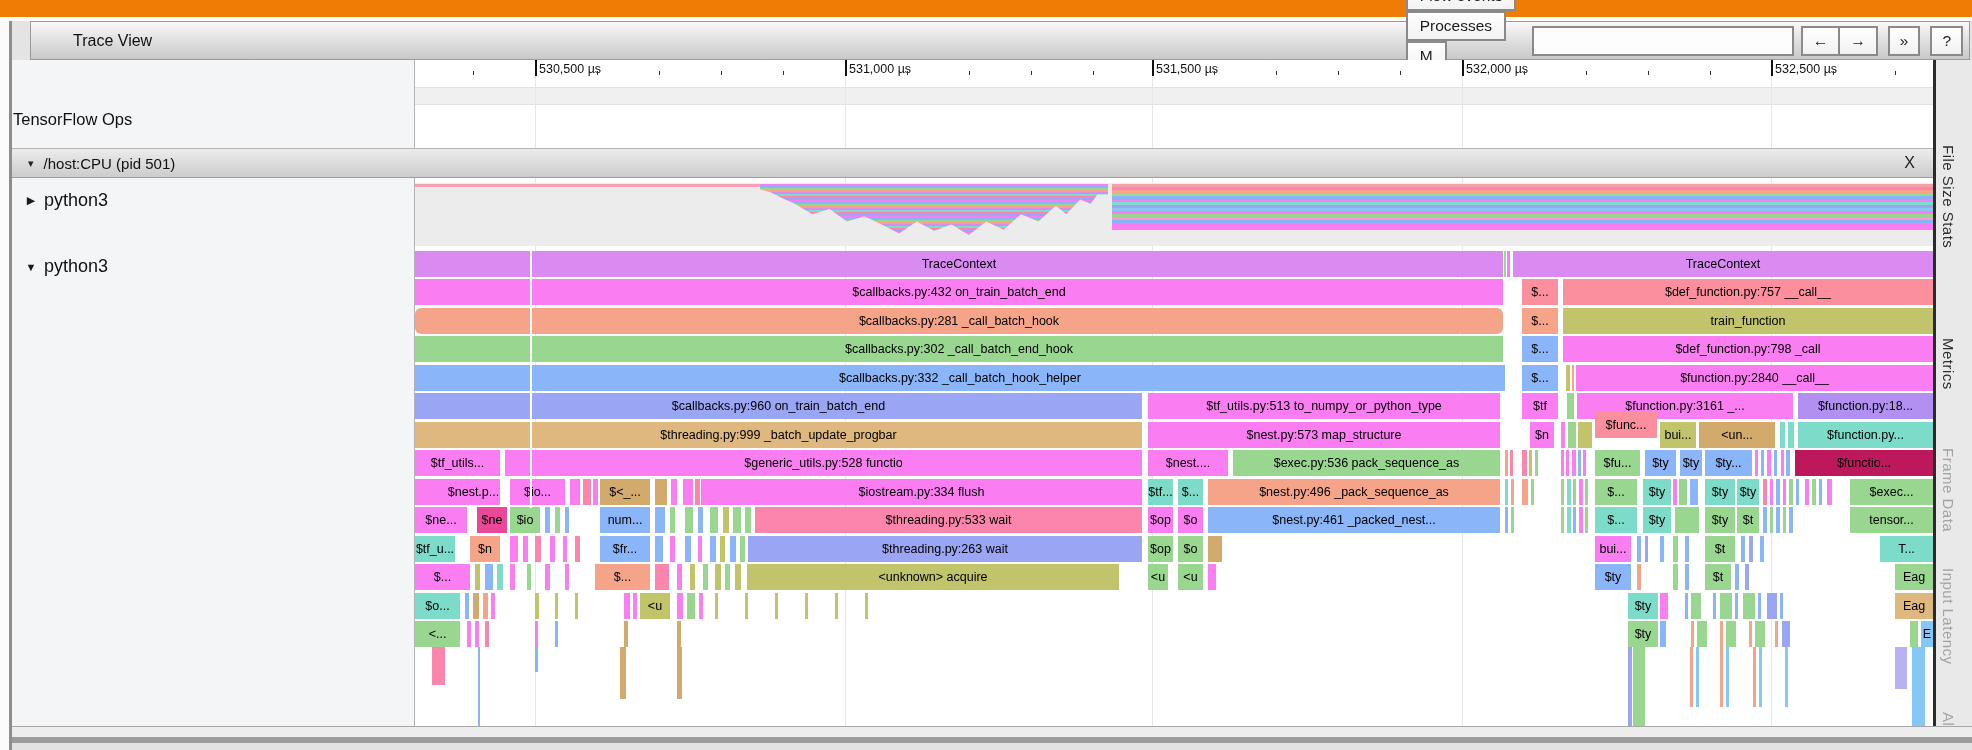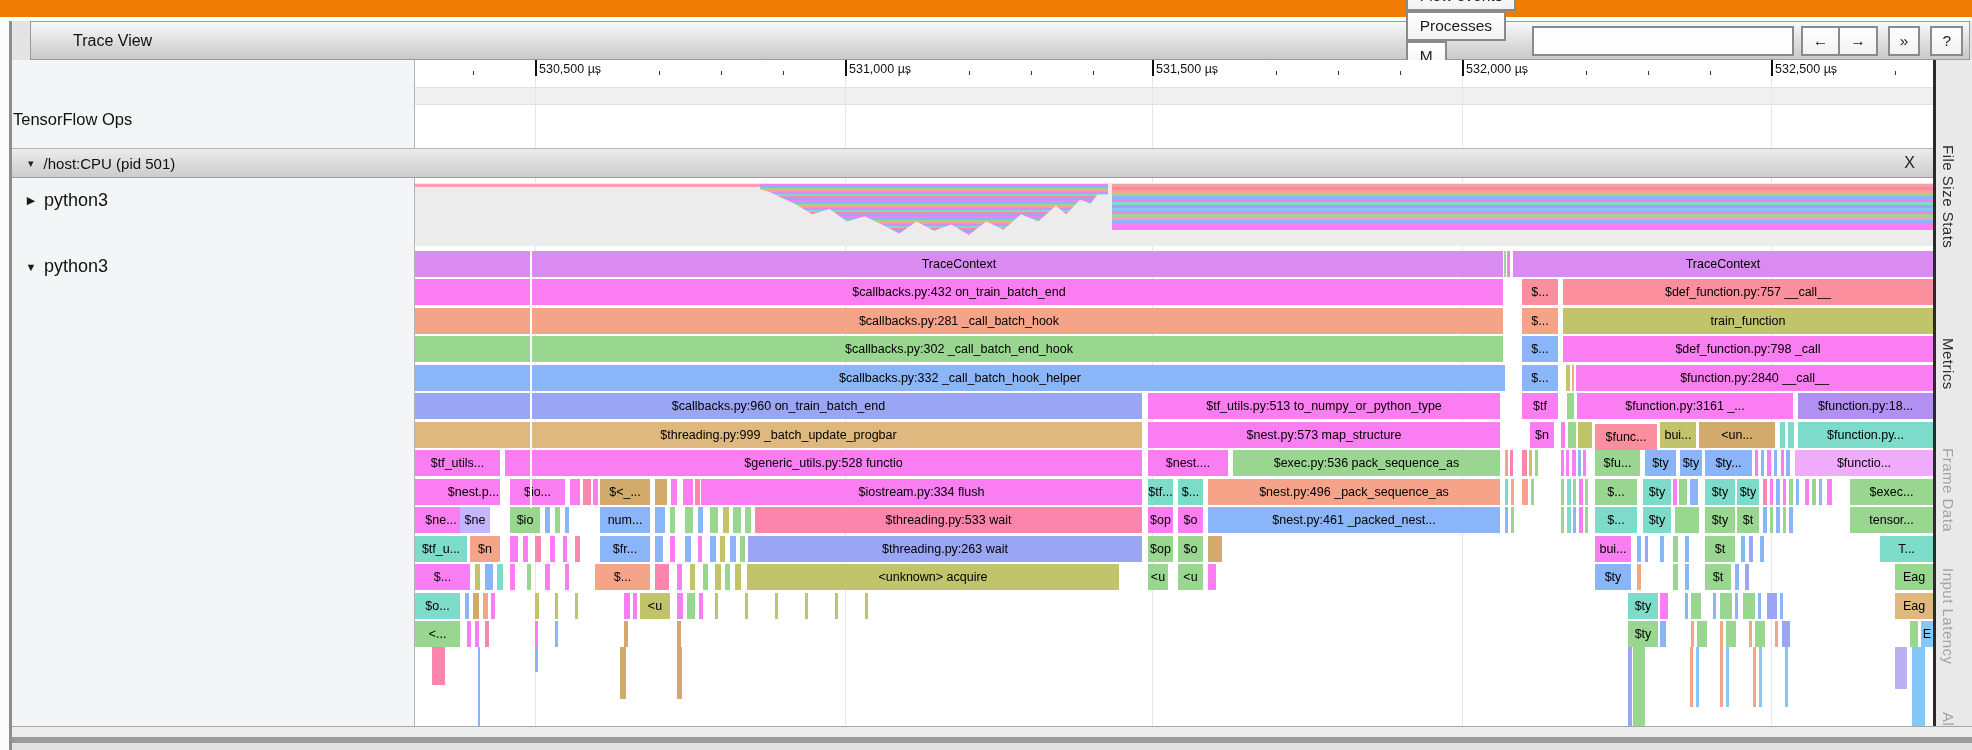--- a/index.html
+++ b/index.html
@@ -157,21 +157,21 @@
       <div class="thumb-stripes"></div>
     </div>
     <div id="flame">
         <div class="bar" style="left: 0px; top: 190.5px; width: 1088px; height: 26px; background: rgb(217, 139, 242);">TraceContext</div>
         <div class="bar" style="left: 1089px; top: 190.5px; width: 2px; height: 26px; background: rgb(153, 214, 143);"></div>
         <div class="bar" style="left: 1092px; top: 190.5px; width: 3px; height: 26px; background: rgb(251, 125, 242);"></div>
         <div class="bar" style="left: 1098px; top: 190.5px; width: 420px; height: 26px; background: rgb(217, 139, 242);">TraceContext</div>
         <div class="bar" style="left: 0px; top: 219px; width: 1088px; height: 26px; background: rgb(251, 125, 242);">$callbacks.py:432 on_train_batch_end</div>
         <div class="bar" style="left: 1107px; top: 219px; width: 36px; height: 26px; background: rgb(251, 143, 158);">$...</div>
         <div class="bar" style="left: 1148px; top: 219px; width: 370px; height: 26px; background: rgb(251, 143, 158);">$def_function.py:757 __call__</div>
-        <div class="bar" style="left: 0px; top: 247.5px; width: 1088px; height: 26px; background: rgb(245, 164, 137);">$callbacks.py:281 _call_batch_hook</div>
+        <div class="bar" style="left: 0px; top: 247.5px; width: 1088px; height: 26px; background: rgb(245, 164, 137); border-radius: 6px;">$callbacks.py:281 _call_batch_hook</div>
         <div class="bar" style="left: 1107px; top: 247.5px; width: 36px; height: 26px; background: rgb(245, 164, 137);">$...</div>
         <div class="bar" style="left: 1148px; top: 247.5px; width: 370px; height: 26px; background: rgb(194, 196, 108);">train_function</div>
         <div class="bar" style="left: 0px; top: 276px; width: 1088px; height: 26px; background: rgb(153, 214, 143);">$callbacks.py:302 _call_batch_end_hook</div>
         <div class="bar" style="left: 1107px; top: 276px; width: 36px; height: 26px; background: rgb(138, 181, 248);">$...</div>
         <div class="bar" style="left: 1148px; top: 276px; width: 370px; height: 26px; background: rgb(251, 125, 242);">$def_function.py:798 _call</div>
         <div class="bar" style="left: 0px; top: 304.5px; width: 1090px; height: 26px; background: rgb(138, 181, 248);">$callbacks.py:332 _call_batch_hook_helper</div>
         <div class="bar" style="left: 1107px; top: 304.5px; width: 36px; height: 26px; background: rgb(138, 181, 248);">$...</div>
         <div class="bar" style="left: 1151px; top: 304.5px; width: 4px; height: 26px; background: rgb(194, 196, 108);"></div>
         <div class="bar" style="left: 1157px; top: 304.5px; width: 2px; height: 26px; background: rgb(245, 164, 137);"></div>
         <div class="bar" style="left: 1161px; top: 304.5px; width: 357px; height: 26px; background: rgb(251, 125, 242);">$function.py:2840 __call__</div>
@@ -180,21 +180,21 @@
         <div class="bar" style="left: 1107px; top: 333px; width: 36px; height: 26px; background: rgb(251, 125, 242);">$tf</div>
         <div class="bar" style="left: 1152px; top: 333px; width: 7px; height: 26px; background: rgb(153, 214, 143);"></div>
         <div class="bar" style="left: 1162px; top: 333px; width: 216px; height: 26px; background: rgb(251, 125, 242);">$function.py:3161 _...</div>
         <div class="bar" style="left: 1383px; top: 333px; width: 135px; height: 26px; background: rgb(177, 144, 242);">$function.py:18...</div>
         <div class="bar" style="left: 0px; top: 361.5px; width: 727px; height: 26px; background: rgb(222, 184, 126);">$threading.py:999 _batch_update_progbar</div>
         <div class="bar" style="left: 733px; top: 361.5px; width: 352px; height: 26px; background: rgb(251, 125, 242);">$nest.py:573 map_structure</div>
         <div class="bar" style="left: 1115px; top: 361.5px; width: 24px; height: 26px; background: rgb(251, 125, 242);">$n</div>
         <div class="bar" style="left: 1146px; top: 361.5px; width: 4px; height: 26px; background: rgb(251, 125, 242);"></div>
         <div class="bar" style="left: 1153px; top: 361.5px; width: 8px; height: 26px; background: rgb(153, 214, 143);"></div>
         <div class="bar" style="left: 1163px; top: 361.5px; width: 14px; height: 26px; background: rgb(194, 196, 108);"></div>
-        <div class="bar" style="left: 1180px; top: 364px; width: 62px; height: 26px; background: rgb(251, 143, 158);">$func...</div>
+        <div class="bar" style="left: 1180px; top: 352px; width: 62px; height: 26px; background: rgb(251, 143, 158);">$func...</div>
         <div class="bar" style="left: 1245px; top: 361.5px; width: 36px; height: 26px; background: rgb(194, 196, 108);">bui...</div>
         <div class="bar" style="left: 1284px; top: 361.5px; width: 76px; height: 26px; background: rgb(210, 171, 108);">&lt;un...</div>
         <div class="bar" style="left: 1365px; top: 361.5px; width: 5px; height: 26px; background: rgb(124, 220, 201);"></div>
         <div class="bar" style="left: 1373px; top: 361.5px; width: 6px; height: 26px; background: rgb(124, 220, 201);"></div>
         <div class="bar" style="left: 1383px; top: 361.5px; width: 135px; height: 26px; background: rgb(124, 220, 201);">$function.py...</div>
         <div class="bar" style="left: 0px; top: 390px; width: 85px; height: 26px; background: rgb(251, 125, 242);">$tf_utils...</div>
         <div class="bar" style="left: 90px; top: 390px; width: 637px; height: 26px; background: rgb(251, 125, 242);">$generic_utils.py:528 functio</div>
         <div class="bar" style="left: 733px; top: 390px; width: 80px; height: 26px; background: rgb(251, 125, 242);">$nest....</div>
         <div class="bar" style="left: 818px; top: 390px; width: 267px; height: 26px; background: rgb(153, 214, 143);">$exec.py:536 pack_sequence_as</div>
         <div class="bar" style="left: 1090px; top: 390px; width: 3px; height: 26px; background: rgb(245, 164, 137);"></div>
@@ -210,21 +210,21 @@
         <div class="bar" style="left: 1180px; top: 390px; width: 45px; height: 26px; background: rgb(153, 214, 143);">$fu...</div>
         <div class="bar" style="left: 1230px; top: 390px; width: 31px; height: 26px; background: rgb(138, 181, 248);">$ty</div>
         <div class="bar" style="left: 1265px; top: 390px; width: 22px; height: 26px; background: rgb(138, 181, 248);">$ty</div>
         <div class="bar" style="left: 1290px; top: 390px; width: 47px; height: 26px; background: rgb(138, 181, 248);">$ty...</div>
         <div class="bar" style="left: 1340px; top: 390px; width: 3px; height: 26px; background: rgb(251, 125, 242);"></div>
         <div class="bar" style="left: 1346px; top: 390px; width: 3px; height: 26px; background: rgb(138, 181, 248);"></div>
         <div class="bar" style="left: 1352px; top: 390px; width: 4px; height: 26px; background: rgb(251, 125, 242);"></div>
         <div class="bar" style="left: 1359px; top: 390px; width: 3px; height: 26px; background: rgb(138, 181, 248);"></div>
         <div class="bar" style="left: 1366px; top: 390px; width: 3px; height: 26px; background: rgb(251, 125, 242);"></div>
         <div class="bar" style="left: 1371px; top: 390px; width: 4px; height: 26px; background: rgb(138, 181, 248);"></div>
-        <div class="bar" style="left: 1380px; top: 390px; width: 138px; height: 26px; background: #f0abfc;">$functio...</div>
+        <div class="bar" style="left: 1380px; top: 390px; width: 138px; height: 26px; background: #be185d;">$functio...</div>
         <div class="bar" style="left: 0px; top: 418.5px; width: 85px; height: 26px; background: rgb(251, 125, 242); padding-left: 32px;">$nest.p...</div>
         <div class="bar" style="left: 95px; top: 418.5px; width: 55px; height: 26px; background: rgb(251, 125, 242);">$io...</div>
         <div class="bar" style="left: 155px; top: 418.5px; width: 10px; height: 26px; background: rgb(251, 125, 242);"></div>
         <div class="bar" style="left: 168px; top: 418.5px; width: 8px; height: 26px; background: rgb(251, 133, 173);"></div>
         <div class="bar" style="left: 178px; top: 418.5px; width: 5px; height: 26px; background: rgb(251, 125, 242);"></div>
         <div class="bar" style="left: 185px; top: 418.5px; width: 50px; height: 26px; background: rgb(210, 171, 108);">$&lt;_...</div>
         <div class="bar" style="left: 240px; top: 418.5px; width: 12px; height: 26px; background: rgb(210, 171, 108);"></div>
         <div class="bar" style="left: 256px; top: 418.5px; width: 6px; height: 26px; background: rgb(251, 125, 242);"></div>
         <div class="bar" style="left: 268px; top: 418.5px; width: 10px; height: 26px; background: rgb(251, 125, 242);"></div>
         <div class="bar" style="left: 280px; top: 418.5px; width: 5px; height: 26px; background: rgb(251, 133, 173);"></div>
@@ -253,21 +253,21 @@
         <div class="bar" style="left: 1361px; top: 418.5px; width: 4px; height: 26px; background: rgb(138, 181, 248);"></div>
         <div class="bar" style="left: 1368px; top: 418.5px; width: 3px; height: 26px; background: rgb(251, 125, 242);"></div>
         <div class="bar" style="left: 1374px; top: 418.5px; width: 4px; height: 26px; background: rgb(153, 214, 143);"></div>
         <div class="bar" style="left: 1381px; top: 418.5px; width: 3px; height: 26px; background: rgb(138, 181, 248);"></div>
         <div class="bar" style="left: 1390px; top: 418.5px; width: 4px; height: 26px; background: rgb(251, 125, 242);"></div>
         <div class="bar" style="left: 1397px; top: 418.5px; width: 4px; height: 26px; background: rgb(153, 214, 143);"></div>
         <div class="bar" style="left: 1404px; top: 418.5px; width: 3px; height: 26px; background: rgb(138, 181, 248);"></div>
         <div class="bar" style="left: 1412px; top: 418.5px; width: 5px; height: 26px; background: rgb(251, 125, 242);"></div>
         <div class="bar" style="left: 1435px; top: 418.5px; width: 83px; height: 26px; background: rgb(153, 214, 143);">$exec...</div>
         <div class="bar" style="left: 0px; top: 447px; width: 52px; height: 26px; background: rgb(251, 125, 242);">$ne...</div>
-        <div class="bar" style="left: 45px; top: 447px; width: 30px; height: 26px; background: #c4b5fd;">$ne</div>
+        <div class="bar" style="left: 62px; top: 447px; width: 30px; height: 26px; background: #ec4899;">$ne</div>
         <div class="bar" style="left: 95px; top: 447px; width: 30px; height: 26px; background: rgb(153, 214, 143);">$io</div>
         <div class="bar" style="left: 130px; top: 447px; width: 5px; height: 26px; background: rgb(138, 181, 248);"></div>
         <div class="bar" style="left: 140px; top: 447px; width: 5px; height: 26px; background: rgb(153, 214, 143);"></div>
         <div class="bar" style="left: 150px; top: 447px; width: 4px; height: 26px; background: rgb(138, 181, 248);"></div>
         <div class="bar" style="left: 185px; top: 447px; width: 50px; height: 26px; background: rgb(138, 181, 248);">num...</div>
         <div class="bar" style="left: 240px; top: 447px; width: 10px; height: 26px; background: rgb(138, 181, 248);"></div>
         <div class="bar" style="left: 255px; top: 447px; width: 5px; height: 26px; background: rgb(153, 214, 143);"></div>
         <div class="bar" style="left: 270px; top: 447px; width: 8px; height: 26px; background: rgb(153, 214, 143);"></div>
         <div class="bar" style="left: 283px; top: 447px; width: 5px; height: 26px; background: rgb(138, 181, 248);"></div>
         <div class="bar" style="left: 295px; top: 447px; width: 8px; height: 26px; background: rgb(153, 214, 143);"></div>
@@ -289,21 +289,21 @@
         <div class="bar" style="left: 1228px; top: 447px; width: 28px; height: 26px; background: rgb(124, 220, 201);">$ty</div>
         <div class="bar" style="left: 1260px; top: 447px; width: 24px; height: 26px; background: rgb(153, 214, 143);"></div>
         <div class="bar" style="left: 1290px; top: 447px; width: 30px; height: 26px; background: rgb(153, 214, 143);">$ty</div>
         <div class="bar" style="left: 1322px; top: 447px; width: 22px; height: 26px; background: rgb(153, 214, 143);">$t</div>
         <div class="bar" style="left: 1348px; top: 447px; width: 4px; height: 26px; background: rgb(138, 181, 248);"></div>
         <div class="bar" style="left: 1355px; top: 447px; width: 3px; height: 26px; background: rgb(153, 214, 143);"></div>
         <div class="bar" style="left: 1361px; top: 447px; width: 4px; height: 26px; background: rgb(138, 181, 248);"></div>
         <div class="bar" style="left: 1368px; top: 447px; width: 3px; height: 26px; background: rgb(153, 214, 143);"></div>
         <div class="bar" style="left: 1374px; top: 447px; width: 4px; height: 26px; background: rgb(138, 181, 248);"></div>
         <div class="bar" style="left: 1435px; top: 447px; width: 83px; height: 26px; background: rgb(153, 214, 143);">tensor...</div>
-        <div class="bar" style="left: 0px; top: 475.5px; width: 52px; height: 26px; background: rgb(124, 220, 201);">$tf_u...</div>
+        <div class="bar" style="left: 0px; top: 475.5px; width: 40px; height: 26px; background: rgb(124, 220, 201);">$tf_u...</div>
         <div class="bar" style="left: 55px; top: 475.5px; width: 30px; height: 26px; background: rgb(245, 164, 137);">$n</div>
         <div class="bar" style="left: 95px; top: 475.5px; width: 8px; height: 26px; background: rgb(251, 125, 242);"></div>
         <div class="bar" style="left: 108px; top: 475.5px; width: 5px; height: 26px; background: rgb(251, 125, 242);"></div>
         <div class="bar" style="left: 120px; top: 475.5px; width: 6px; height: 26px; background: rgb(251, 133, 173);"></div>
         <div class="bar" style="left: 135px; top: 475.5px; width: 5px; height: 26px; background: rgb(251, 125, 242);"></div>
         <div class="bar" style="left: 148px; top: 475.5px; width: 4px; height: 26px; background: rgb(251, 125, 242);"></div>
         <div class="bar" style="left: 160px; top: 475.5px; width: 5px; height: 26px; background: rgb(251, 133, 173);"></div>
         <div class="bar" style="left: 185px; top: 475.5px; width: 50px; height: 26px; background: rgb(138, 181, 248);">$fr...</div>
         <div class="bar" style="left: 240px; top: 475.5px; width: 8px; height: 26px; background: rgb(138, 181, 248);"></div>
         <div class="bar" style="left: 255px; top: 475.5px; width: 5px; height: 26px; background: rgb(251, 125, 242);"></div>

